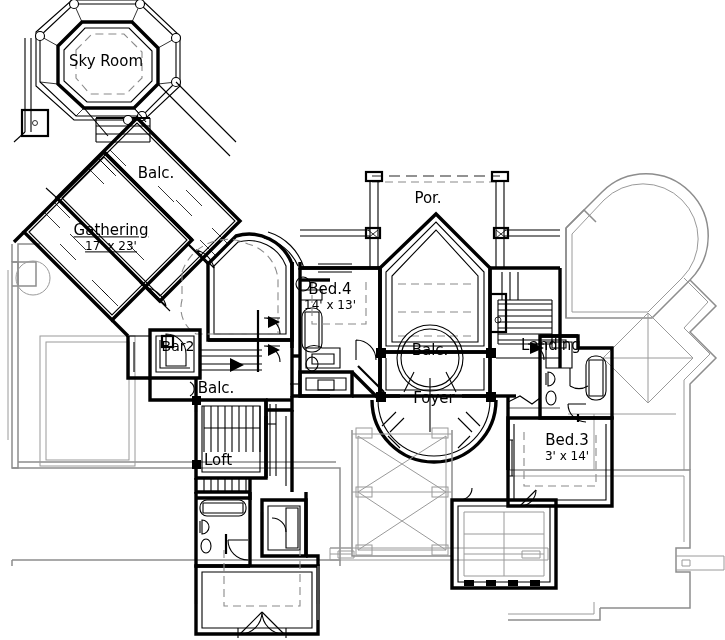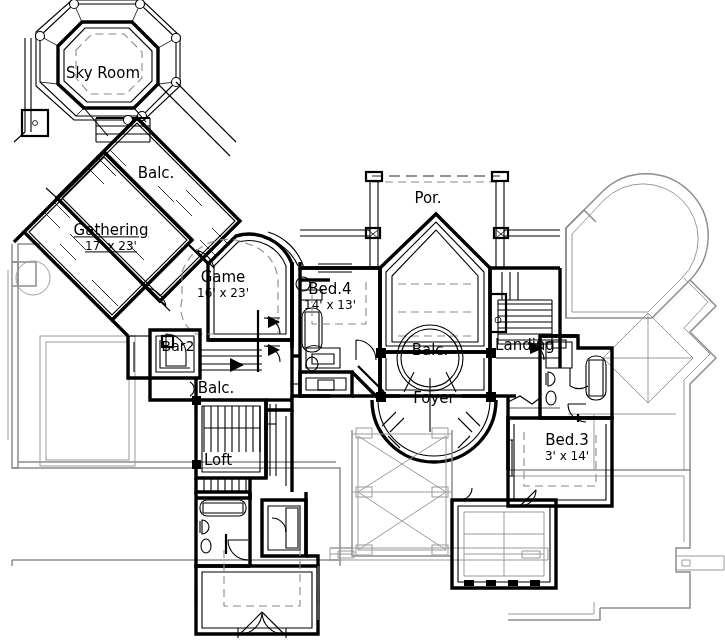--- a/index.html
+++ b/index.html
@@ -466,37 +466,33 @@
       <path class="ghost2" d="M318,566 L318,620"></path>
       <path class="thin" d="M150,330 L150,344"></path>
       <path class="thin" d="M140,378 L150,378"></path>
       <path class="thin" d="M128,336 L150,336"></path>
       <path class="w" d="M128,336 L128,378 L150,378"></path>
       <path class="thin" d="M134,342 L134,372"></path>
     </g>
 
   </svg>
 
-  <div class="room-label" style="left:103px; top:73px;">
+  <div class="room-label" style="left:103px; top:61px;padding-left:6px;">
     <span class="lbl-name">Sky Room</span>
   </div>
 
   <div class="room-label" style="left:156px; top:173px;">
     <span class="lbl-name">Balc.</span>
   </div>
 
   <div class="room-label" style="left:111px; top:238px;text-decoration:underline;">
     <span class="lbl-name">Gathering</span>
     <span class="lbl-dims">17' x 23'</span>
   </div>
 
-  <div class="room-label" style="left:223px; top:285px;">
-    <span class="lbl-name">Game</span>
-    <span class="lbl-dims">16' x 23'</span>
-  </div>
 
   <div class="room-label small" style="left:178px; top:347px;">
     <span class="lbl-name">Bar2</span>
   </div>
 
   <div class="room-label" style="left:216px; top:388px;">
     <span class="lbl-name">Balc.</span>
   </div>
 
   <div class="room-label" style="left:218px; top:460px;text-align:center;">
@@ -514,21 +510,21 @@
   </div>
 
   <div class="room-label" style="left:430px; top:350px;">
     <span class="lbl-name">Balc.</span>
   </div>
 
   <div class="room-label" style="left:434px; top:398px;">
     <span class="lbl-name">Foyer</span>
   </div>
 
-  <div class="room-label" style="left:525px; top:345px;">
+  <div class="room-label" style="left:551px; top:345px;">
     <span class="lbl-name">Landing</span>
   </div>
 
   <div class="room-label" style="left:567px; top:448px;">
     <span class="lbl-name">Bed.3</span>
     <span class="lbl-dims">3' x 14'</span>
   </div>
 
 </div>
 

